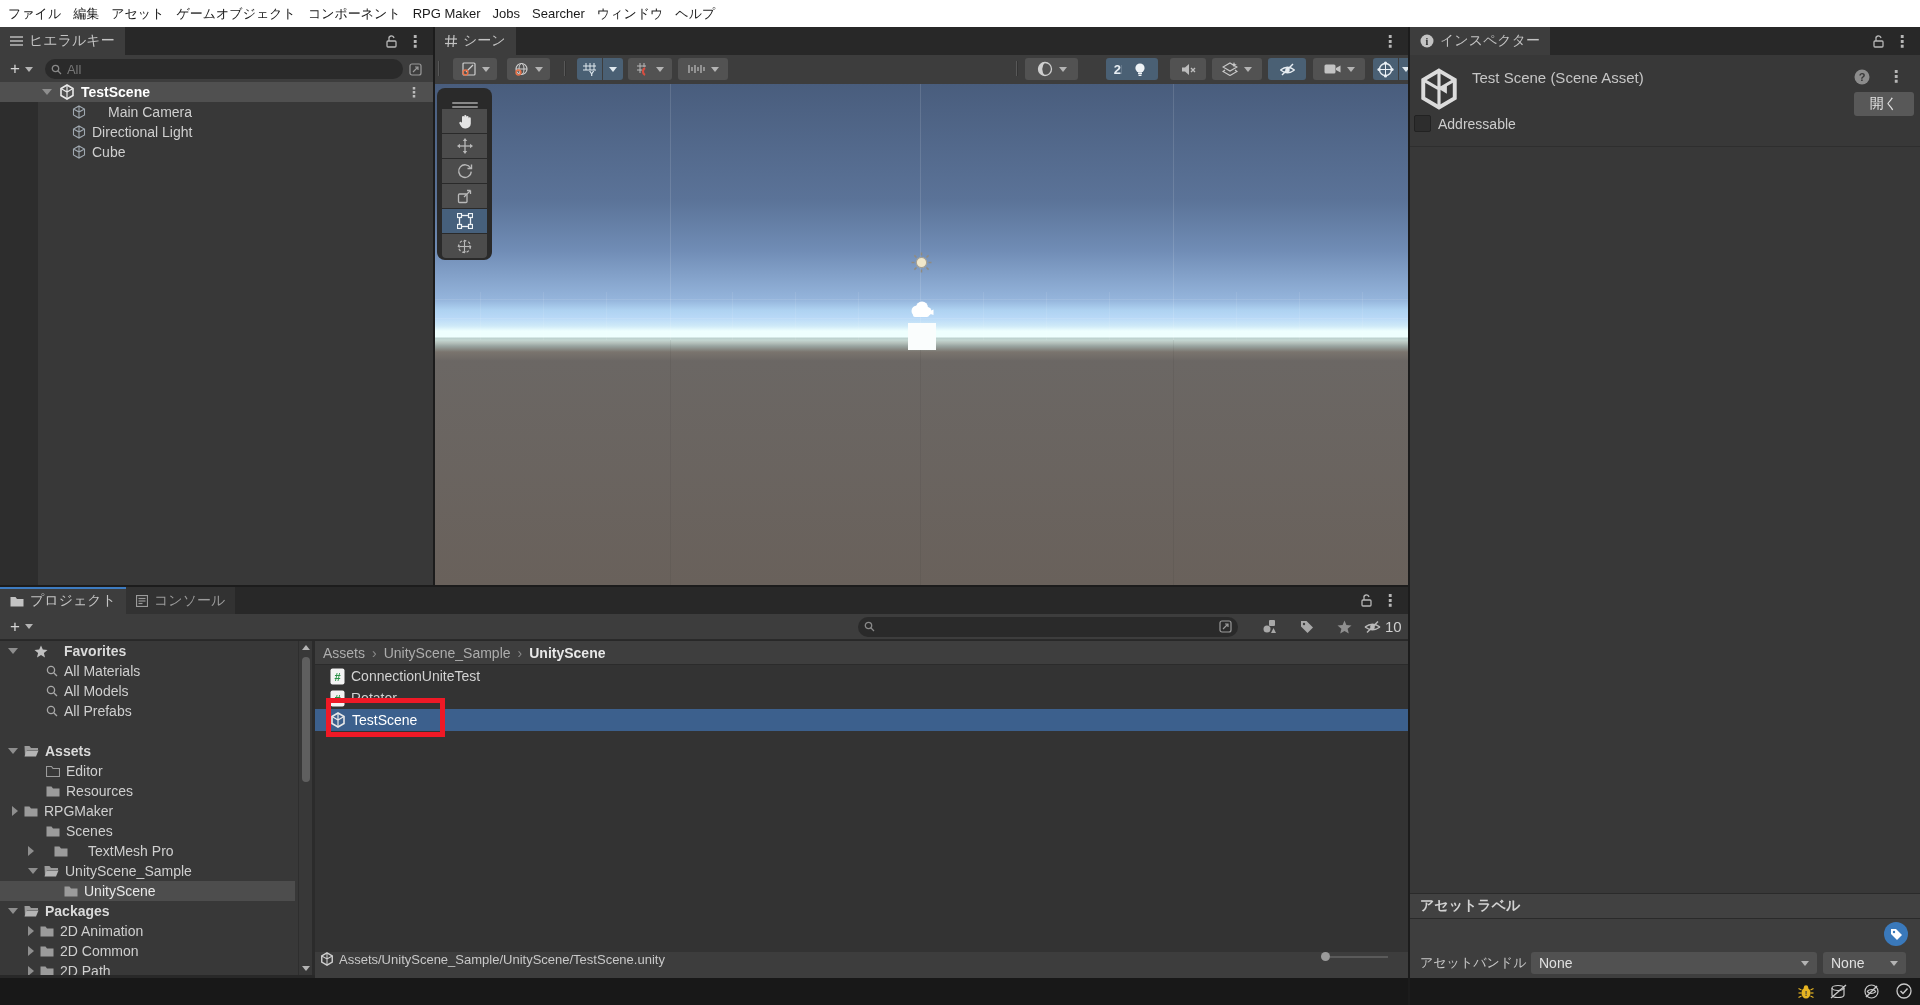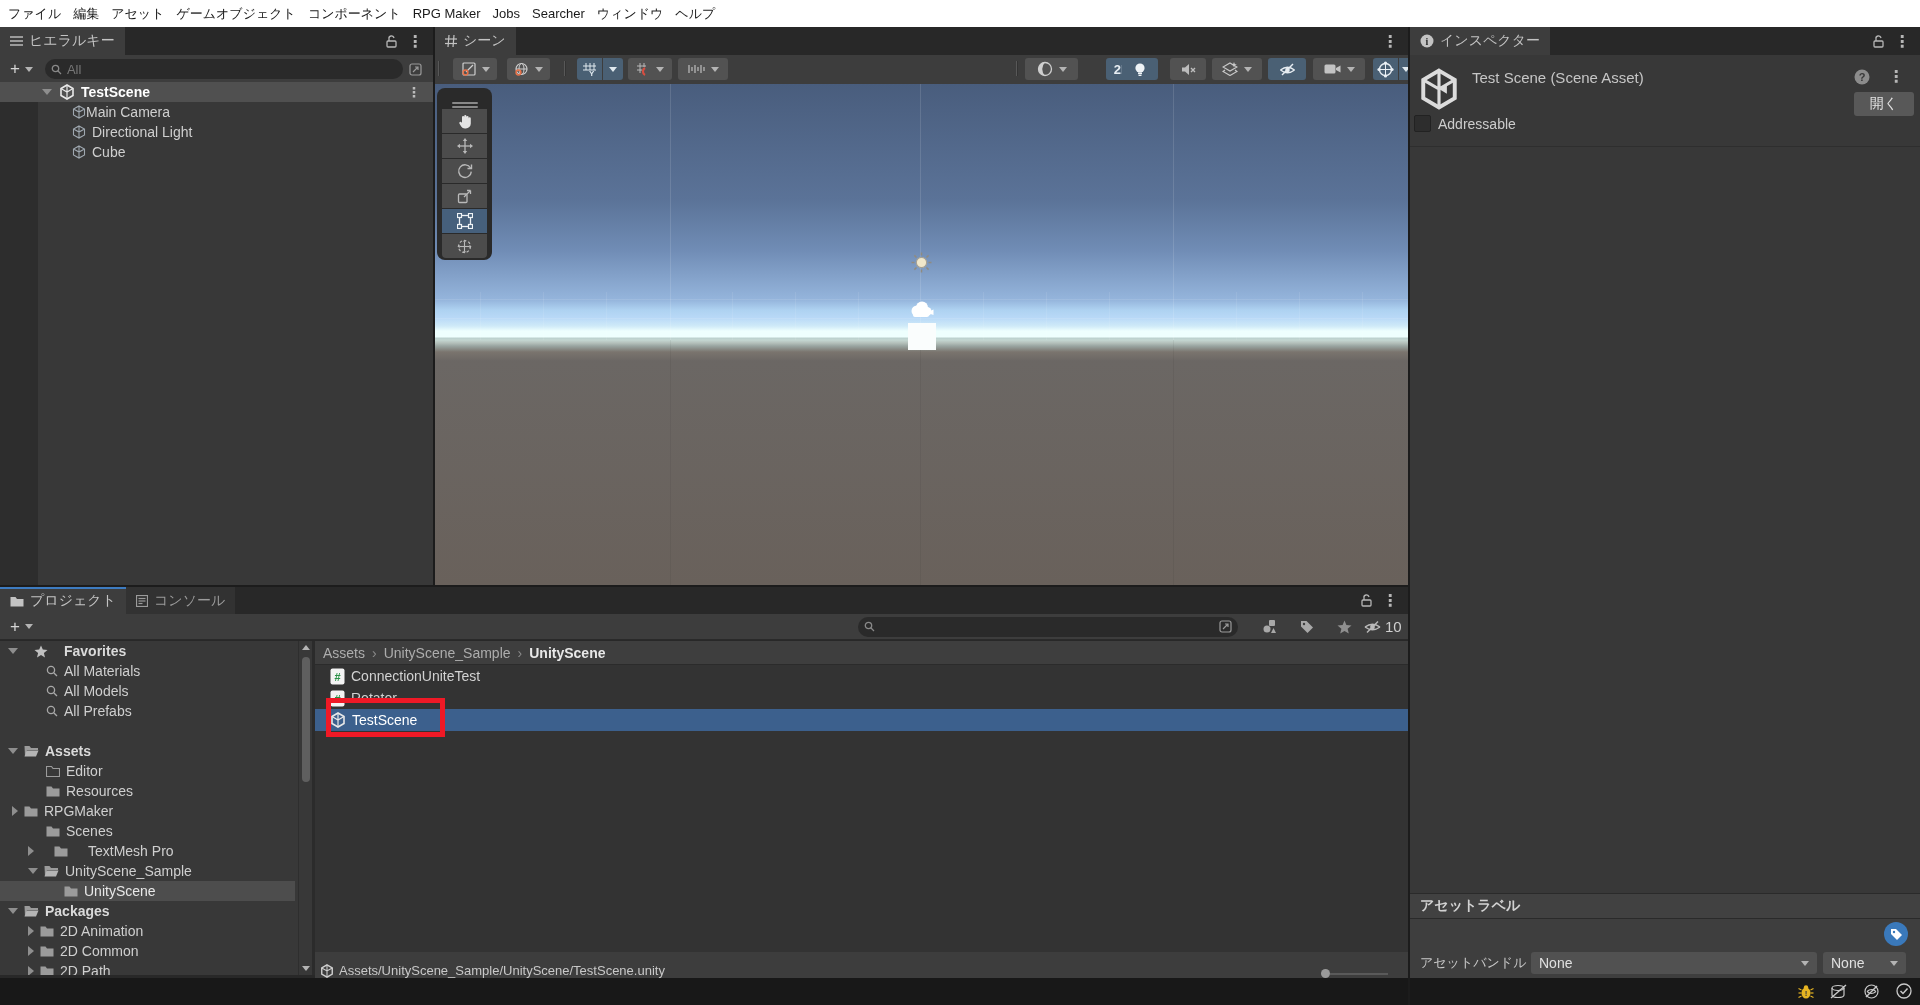--- a/index.html
+++ b/index.html
@@ -52,21 +52,21 @@
 
   
   #inspector { left:1410px; top:27px; width:510px; height:978px; background:#383838; }
   .divline { background:#2e2e2e; height:1px; }
   #proj-tabstrip { left:0; top:587px; width:1408px; height:27px; }
   #proj-toolbar { left:0; top:614px; width:1408px; height:26px; background:#3d3d3d; display:flex; align-items:center; border-bottom:1px solid #2a2a2a; }
   #proj-tree { left:0; top:641px; width:298px; height:334px; background:#383838; overflow:hidden; }
   #proj-files { left:315px; top:641px; width:1093px; height:311px; background:#333333; }
   #breadcrumb { height:24px; background:#3e3e3e; display:flex; align-items:center; padding-left:8px; font-size:14px; color:#adadad; border-bottom:1px solid #2b2b2b; }
   .frow { display:flex; align-items:center; height:22px; font-size:14px; color:#d2d2d2; padding-left:15px; }
-  #pathbar { left:315px; top:952px; width:1093px; height:26px; background:#3d3d3d; display:flex; align-items:flex-end; padding-left:5px; font-size:13px; color:#c8c8c8; }
+  #pathbar { left:315px; top:952px; width:1093px; height:26px; background:#3d3d3d; display:flex; align-items:flex-start; padding-left:5px; font-size:13px; color:#c8c8c8; }
   #bottomstrip { left:0; top:978px; width:1920px; height:27px; background:#181818; }
   .scrollthumb { position:absolute; background:#5f5f5f; border-radius:4px; }
 
   .icon { display:inline-flex; align-items:center; justify-content:center; }
   svg { display:block; }
 </style>
 </head>
 <body>
 
 <div id="root">
@@ -138,21 +138,21 @@
       </span>
       <span style="margin-left:6px;">TestScene</span>
       <span style="margin-left:auto;margin-right:12px;color:#bbb;font-weight:bold;">⋮</span>
     </div>
     <div class="row" style="position:absolute;top:18px;left:0;width:433px;">
       <span class="icon" style="margin-left:72px;">
         <svg width="14" height="14" viewBox="0 0 14 14">
             <path d="M7 1 L12.5 4 V10 L7 13 L1.5 10 V4 Z M7 1 V7 M1.5 4 L7 7 L12.5 4 M7 13 V7" fill="none" stroke="#9fa8b0" stroke-width="1.1"></path>
           </svg>
       </span>
-      <span style="margin-left:0;">Main Camera</span>
+      <span style="margin-left:22px;">Main Camera</span>
     </div>
     <div class="row" style="position:absolute;top:38px;left:0;width:433px;">
       <span class="icon" style="margin-left:72px;">
         <svg width="14" height="14" viewBox="0 0 14 14">
             <path d="M7 1 L12.5 4 V10 L7 13 L1.5 10 V4 Z M7 1 V7 M1.5 4 L7 7 L12.5 4 M7 13 V7" fill="none" stroke="#9fa8b0" stroke-width="1.1"></path>
           </svg>
       </span>
       <span style="margin-left:6px;">Directional Light</span>
     </div>
     <div class="row" style="position:absolute;top:58px;left:0;width:433px;">

